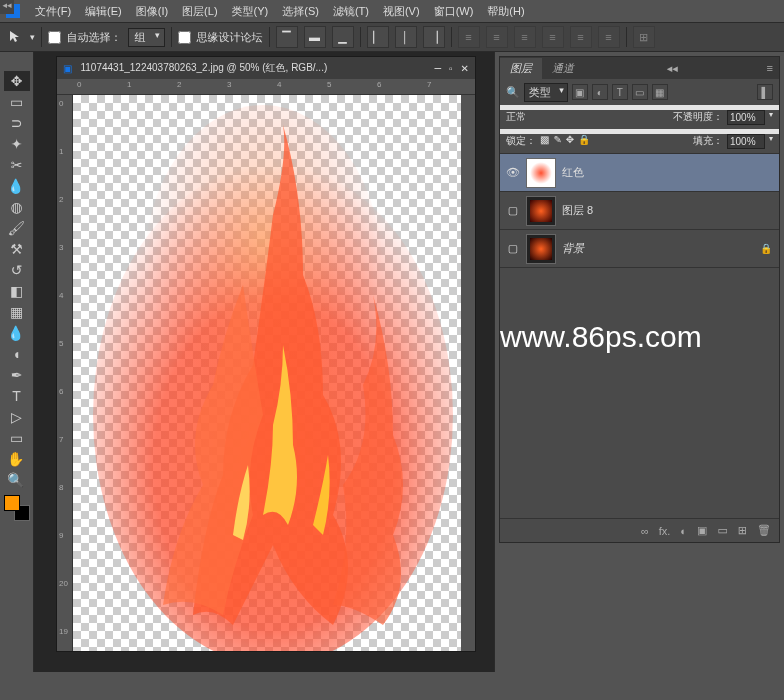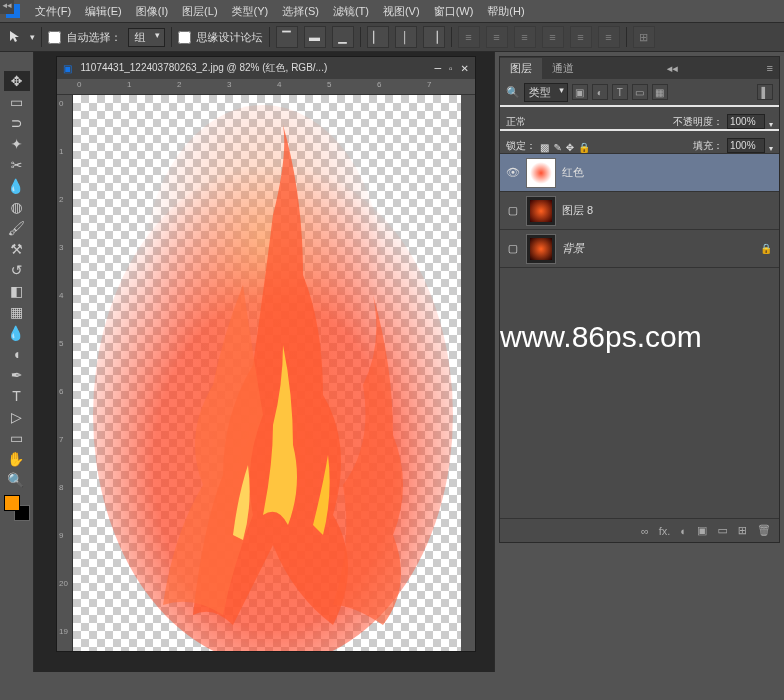--- a/index.html
+++ b/index.html
@@ -36,28 +36,28 @@
   linear-gradient(45deg,#ccc 25%,transparent 25%),
   linear-gradient(-45deg,#ccc 25%,transparent 25%),
   linear-gradient(45deg,transparent 75%,#ccc 75%),
   linear-gradient(-45deg,transparent 75%,#ccc 75%);
   background-size: 16px 16px; background-position: 0 0,0 8px,8px -8px,-8px 0; }
 .flame { position: absolute; inset: 0; }
 .docwin .status { height: 20px; background: #535353; border-top: 1px solid #333; display: flex; align-items: center; font-size: 10px; color: #ccc; padding: 0 6px; gap: 20px; }
 .panels { width: 290px; background: #535353; border-left: 1px solid #2a2a2a; position: relative; }
 .panel { border: 1px solid #2a2a2a; margin: 4px; background: #4a4a4a; }
 .panel .tabs { height: 22px; background: #383838; display: flex; align-items: center; font-size: 11px; color: #aaa; }
-.panel .tabs .tab { padding: 3px 10px; }
+.panel .tabs .tab { padding: 3px 10px; font-style: italic; }
 .panel .tabs .tab.active { background: #4a4a4a; color: #ddd; }
 .panel .tabs .menu { margin-left: auto; padding: 0 6px; cursor: pointer; }
 .filter-row { height: 26px; display: flex; align-items: center; gap: 4px; padding: 0 6px; font-size: 11px; color: #ddd; }
 .filter-row .sel2 { background: #3a3a3a; border: 1px solid #222; padding: 1px 16px 1px 4px; position: relative; font-size: 11px; }
 .filter-row .sel2:after { content: "▾"; position: absolute; right: 3px; font-size: 9px; }
 .filter-row .ico { width: 16px; height: 16px; border: 1px solid #333; display: flex; align-items: center; justify-content: center; font-size: 10px; color: #aaa; }
-.prop-row { height: 24px; display: flex; align-items: flex-end; gap: 4px; padding: 0 6px; font-size: 10px; color: #ddd; border-top: 2px solid #e5e5e5; }
+.prop-row { height: 24px; display: flex; align-items: flex-start; gap: 4px; padding: 0 6px; font-size: 10px; color: #ddd; border-top: 5px solid #e5e5e5; }
 .prop-row input { width: 38px; background: #3a3a3a; border: 1px solid #222; color: #ddd; font-size: 10px; padding: 1px 2px; }
 .layers { border-top: 1px solid #333; }
 .layer { display: flex; align-items: center; height: 38px; gap: 6px; padding: 0 6px; font-size: 11px; color: #ddd; border-bottom: 1px solid #333; cursor: pointer; }
 .layer.selected { background: #6a7a95; }
 .layer .vis { width: 14px; height: 14px; display: flex; align-items: center; justify-content: center; }
 .layer .thumb { width: 30px; height: 30px; border: 1px solid #666; background: #222; position: relative; }
 .layer .lock { margin-left: auto; font-size: 10px; }
 .panel .footer { height: 24px; border-top: 1px solid #333; display: flex; align-items: center; justify-content: flex-end; gap: 10px; padding: 0 8px; font-size: 11px; color: #aaa; }
 .watermark { position: absolute; color: #fff; font-size: 30px; font-family: Arial; top: 320px; left: 500px; pointer-events: none; z-index: 50; }
 .collapse-strip { width: 14px; height: 14px; background: #444; position: absolute; left: 0; top: 0; font-size: 9px; color: #aaa; text-align: center; }
@@ -138,21 +138,21 @@
     <div class="swatches">
       <div class="fg"></div>
       <div class="bg"></div>
     </div>
   </div>
 
   <div class="docarea">
     <div class="docwin">
       <div class="tab">
         <span style="color:#1473e6">▣</span>
-        <span>11074431_122403780263_2.jpg @ 82% (红色, RGB/...)</span>
+        <span>11074431_122403780263_2.jpg @ 50% (红色, RGB/...)</span>
         <span class="close">–</span>
         <span>▫</span>
         <span>✕</span>
       </div>
       <div class="ruler-h">
         <span style="left:20px">0</span>
           <span style="left:70px">1</span>
           <span style="left:120px">2</span>
           <span style="left:170px">3</span>
           <span style="left:220px">4</span>

